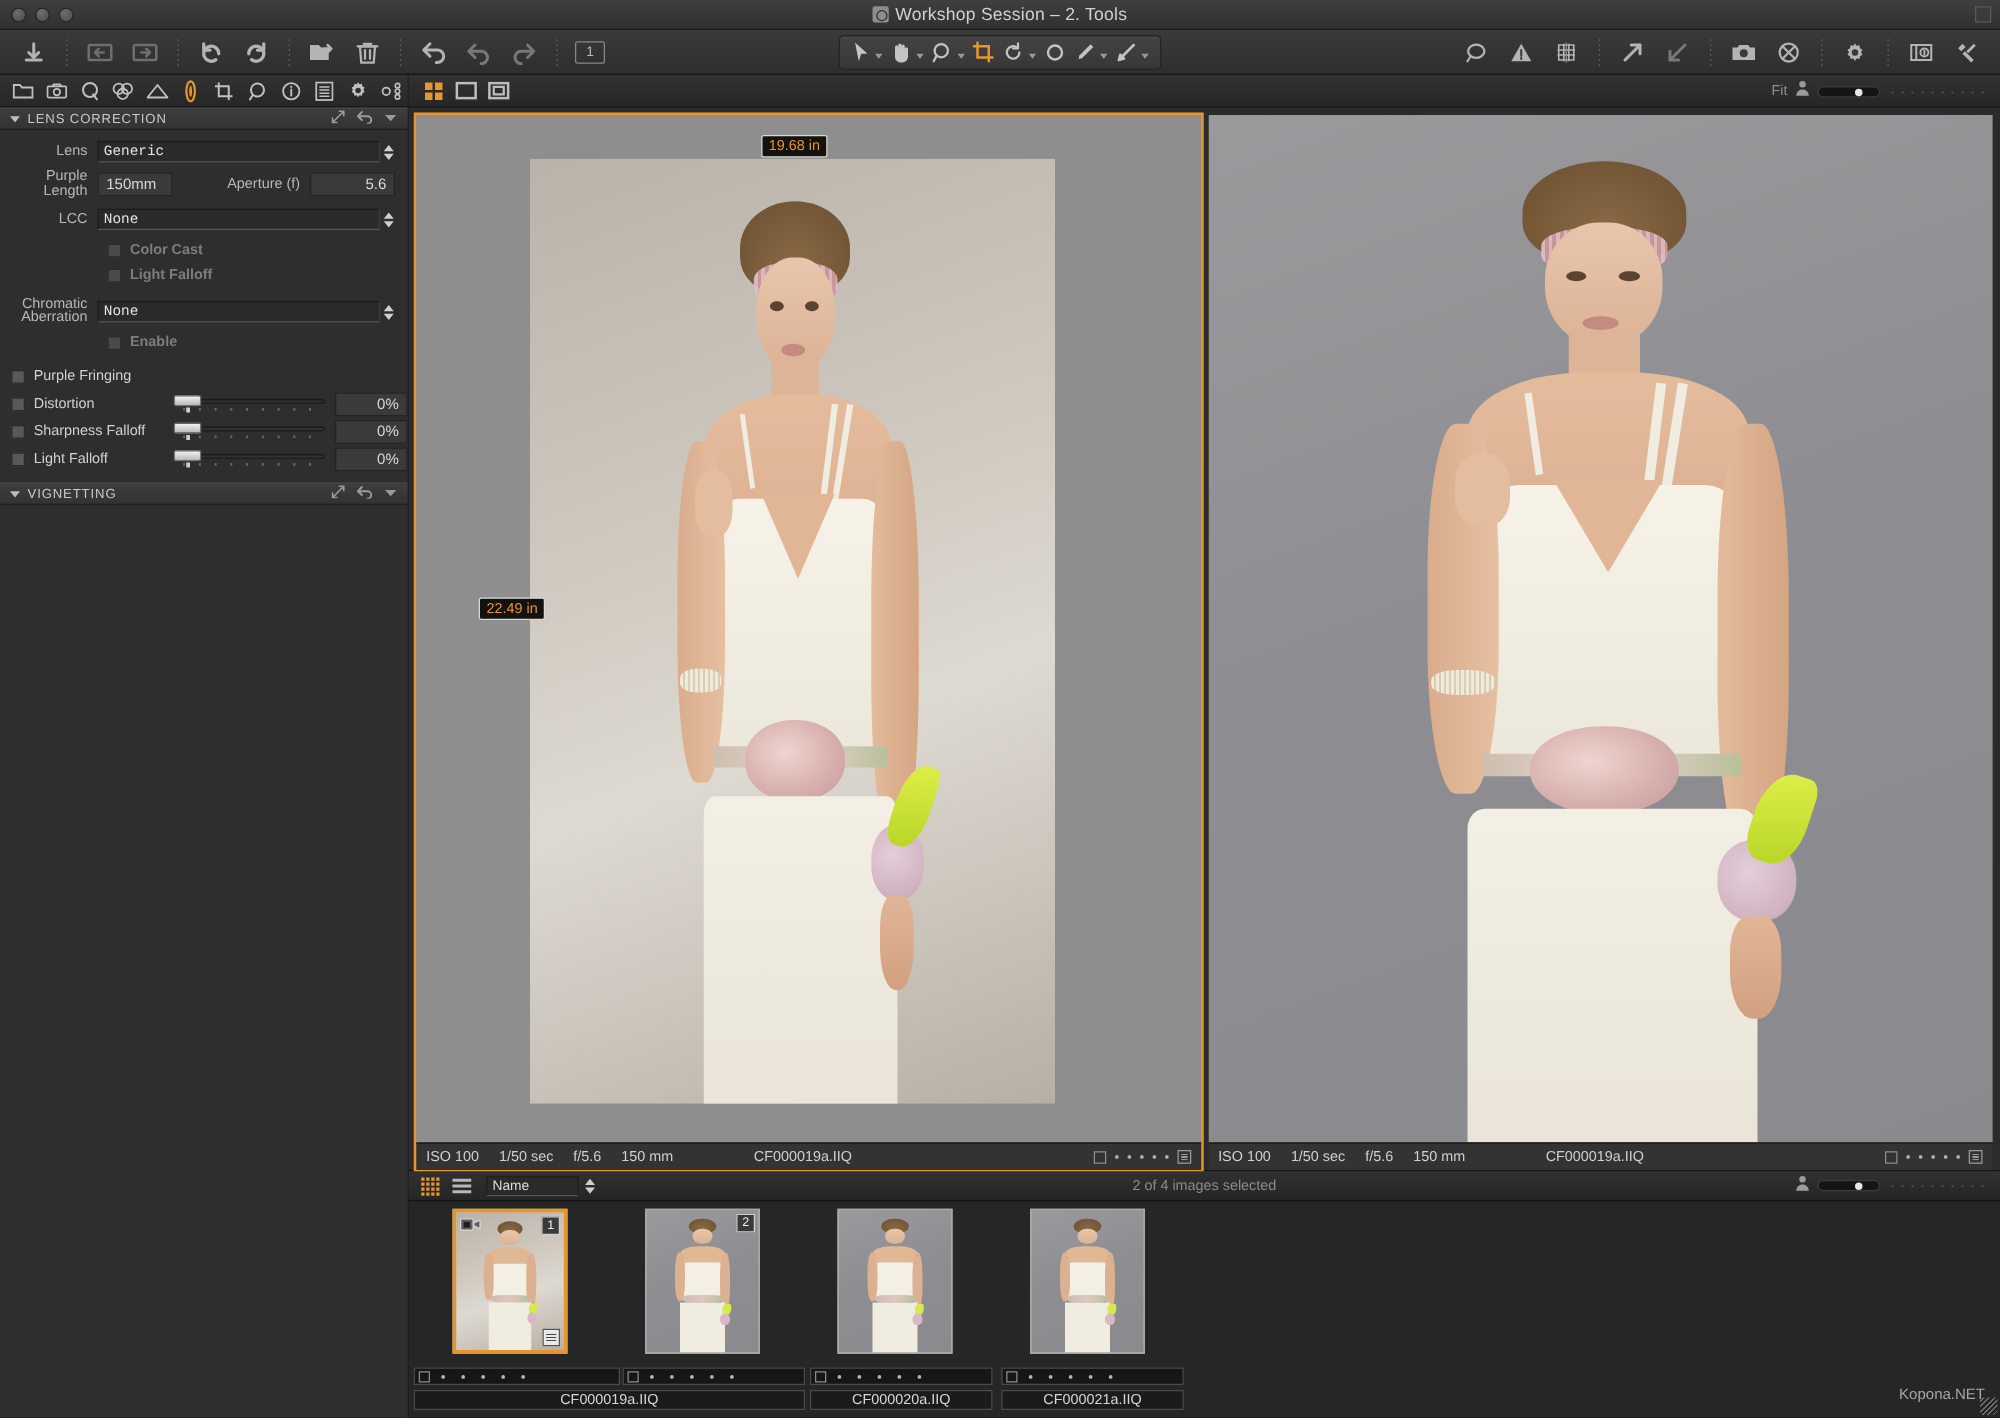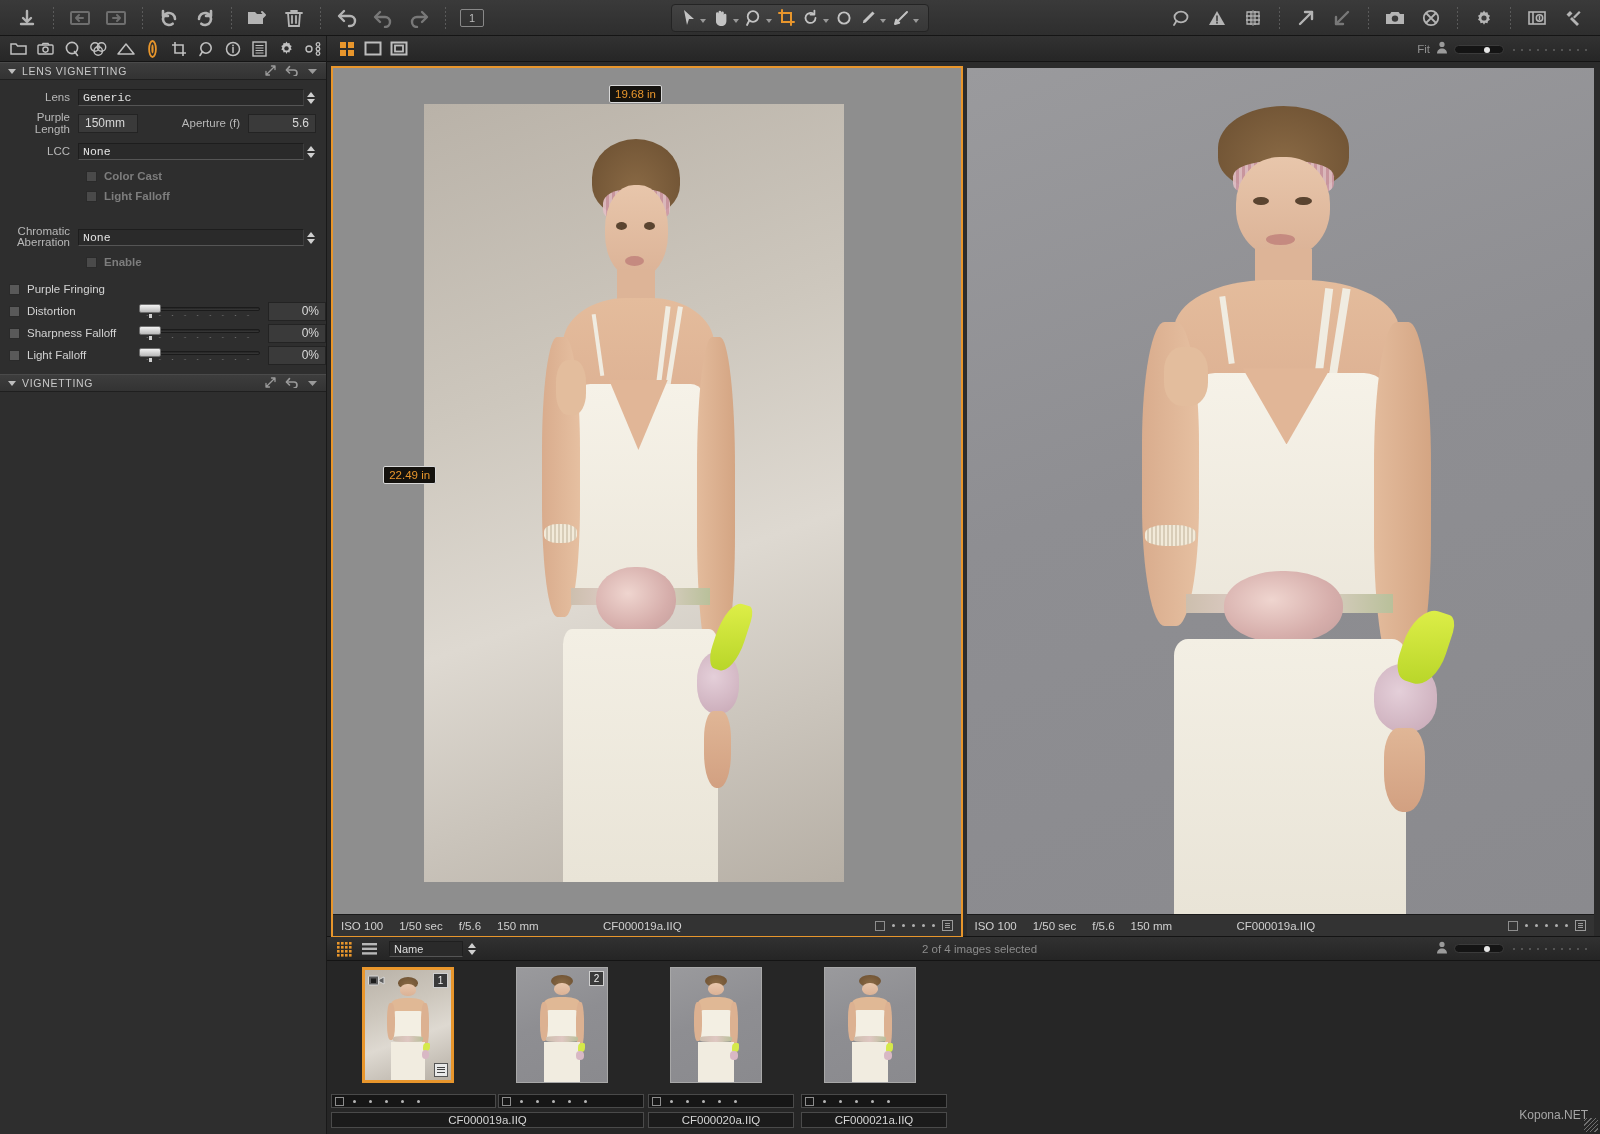--- a/index.html
+++ b/index.html
@@ -217,21 +217,21 @@
     border-bottom: 1px solid #141414; display:flex; align-items:center; padding-left: 6px; position:relative;
   }
   .bview { width: 22px; height: 18px; display:flex; align-items:center; justify-content:center; margin-right: 3px;}
   .sortcombo {
     width: 74px; height: 16px; background:#2a2a2a; border:1px solid #1f1f1f; border-bottom-color:#555;
     color:#ddd; font-size:11px; padding: 0 4px; display:flex; align-items:center; margin-left:6px;
   }
   .sortstep { width:12px; height:18px; display:flex; flex-direction:column; align-items:center; justify-content:center; gap:2px; margin-left:3px;}
   .sortstep i { width:0;height:0;border-left:4px solid transparent;border-right:4px solid transparent;}
   .sortstep i.up { border-bottom:5px solid #cfcfcf;} .sortstep i.dn{border-top:5px solid #cfcfcf;}
-  .selcount { position:absolute; left:50%; transform:translateX(-50%); color:#8c8c8c; font-size:11.5px;margin-left:16px;}
+  .selcount { position:absolute; left:50%; transform:translateX(-50%); color:#8c8c8c; font-size:11.5px;}
   .browserbar .bright { position:absolute; right:10px; display:flex; align-items:center; gap:6px; }
 
   .filmstrip { flex: 1; display: flex; gap: 0; padding: 6px 4px 0 4px; position: relative; }
   .cell { width: 154px; position: relative; display: flex; flex-direction: column; align-items: center; }
   .thumb { position: relative; width: 92px; height: 116px; border: 1px solid #a8a8a8; background:#bdbdbd; overflow:hidden;}
   .cell.sel .thumb { border: 3px solid #e8962c; }
   .thumb .num {
     position: absolute; right: 3px; top: 3px; width: 15px; height: 15px;
     background: #3a3a3a; border: 1px solid #cfcfcf; color: #f0f0f0;
     font-size: 10px; display:flex; align-items:center; justify-content:center;
@@ -263,20 +263,31 @@
   
   .photo { position:absolute; inset:0; }
   .bg-warm { background: linear-gradient(160deg,#b9b2a8 0%, #cdc7bd 35%, #ded9d1 60%, #b6afa5 100%); }
   .bg-cool { background: linear-gradient(160deg,#9a9a9d 0%, #8e8e92 45%, #8a8a8e 100%); }
 </style>
 </head>
 <body>
 
 <div class="app">
 
+  <div class="titlebar">
+    <div class="traffic">
+      <i></i>
+      <i></i>
+      <i></i>
+    </div>
+    <div class="title">
+      <span class="app-dot"></span><span>Workshop Session – 2. Tools</span>
+    </div>
+    <div class="closebox"></div>
+  </div>
 
   <div class="toolbar">
     <div class="tb-left">
       <div class="tbtn">
         <svg width="20" height="20" viewBox="0 0 20 20">
             <path d="M10 3v9M6 10l4 4 4-4" stroke="#b4b4b4" stroke-width="2.4" fill="none" stroke-linecap="round" stroke-linejoin="round"></path>
             <path d="M4 16h12" stroke="#b4b4b4" stroke-width="2.4" stroke-linecap="round"></path>
           </svg>
       </div>
       <div class="sep"></div>
@@ -543,21 +554,21 @@
               <circle cx="4" cy="8" r="3" stroke="#c0c0c0" stroke-width="1.4" fill="none"></circle>
               <circle cx="13" cy="3.5" r="1.8" stroke="#c0c0c0" stroke-width="1.3" fill="none"></circle>
               <circle cx="13" cy="8" r="1.8" stroke="#c0c0c0" stroke-width="1.3" fill="none"></circle>
               <circle cx="13" cy="12.5" r="1.8" stroke="#c0c0c0" stroke-width="1.3" fill="none"></circle>
             </svg>
           </div>
       </div>
 
       <div class="section-head">
         <span class="disc"></span>
-        <span>LENS VIGNETTING</span>
+        <span>LENS CORRECTION</span>
         <span class="sh-right">
           <span><svg width="11" height="11" viewBox="0 0 11 11">
                 <path d="M10 1L1 10M10 1H6.5M10 1v3.5M1 10h3.5M1 10V6.5" stroke="#9a9a9a" stroke-width="1.3" fill="none" stroke-linecap="round"></path>
               </svg></span>
           <span><svg width="13" height="11" viewBox="0 0 13 11">
                 <path d="M2 5h7a3 3 0 0 1 0 6" stroke="#9a9a9a" stroke-width="1.6" fill="none" stroke-linecap="round"></path>
                 <path d="M4.5 1.6L1.4 5l3.1 3" stroke="#9a9a9a" stroke-width="1.6" fill="none" stroke-linecap="round" stroke-linejoin="round"></path>
               </svg></span>
           <span><svg width="11" height="7" viewBox="0 0 11 7">
                 <path d="M1 1l4.5 5L10 1z" fill="#9a9a9a"></path>
@@ -601,21 +612,21 @@
 
         <div class="chkrow">
           <span class="chk"></span>
           <span class="t">Color Cast</span>
         </div>
         <div class="chkrow">
           <span class="chk"></span>
           <span class="t">Light Falloff</span>
         </div>
 
-        <div class="row" style="margin-top:20px">
+        <div class="row" style="margin-top:8px">
           <div class="lbl2">
             <div>Chromatic</div>
             <div>Aberration</div>
           </div>
           <div class="combowrap">
             <div class="combo">
               <span>None</span>
               <span class="stepper">
                   <i class="up"></i>
                   <i class="dn"></i>

